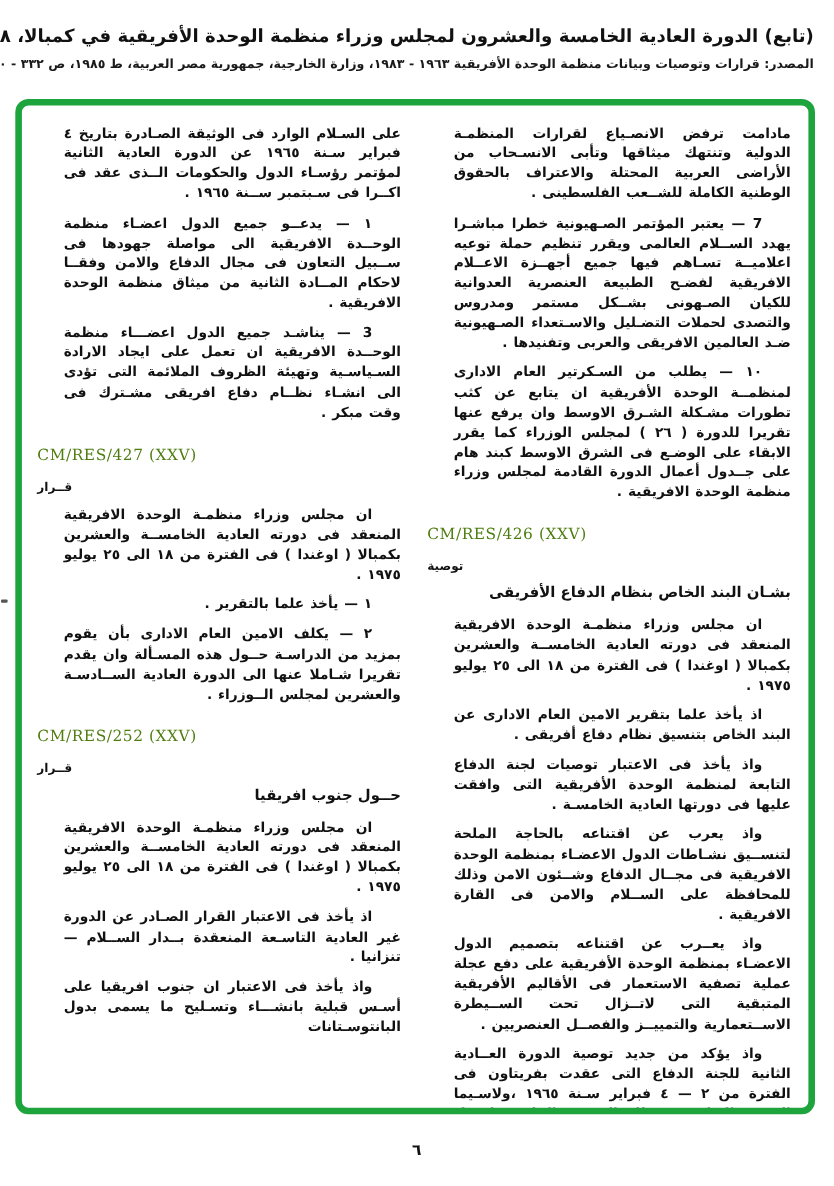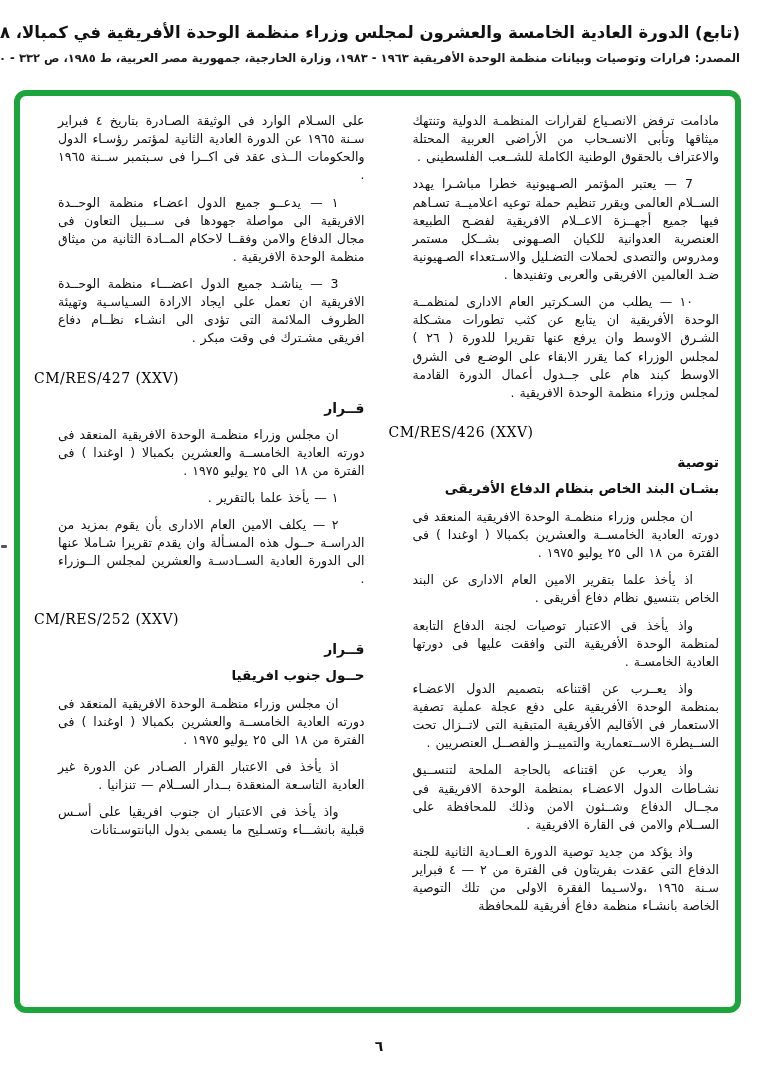--- a/index.html
+++ b/index.html
@@ -29,34 +29,34 @@
     position: absolute; left: 14px; top: 90px;
     width: 727px; height: 923px;
     border: 6px solid #1ea43c; border-radius: 12px;
     background: #fff; overflow: hidden;
     padding: 16px 16px 10px 14px;
   }
   .columns { display: flex; direction: rtl; gap: 24px; height: 100%; }
   .col { width: 50%; }
 
   .para {
-    font-size: 12.5px; font-weight: normal; line-height: 1.45;
+    font-size: 12.5px; font-weight: bold; line-height: 1.45;
     text-align: justify; text-indent: 26px; margin-bottom: 9px;
     word-spacing: 1px;
     margin-left: 24px;
   }
   .para.flush { text-indent: 0; }
   .docref {
     font-family: "DejaVu Serif", serif;
     direction: ltr; text-align: left; unicode-bidi: embed;
-    font-size: 14px; letter-spacing: 0.5px; color: #000000;
+    font-size: 14px; letter-spacing: 0.5px; color: #4d7c0f;
     margin: 22px 0 14px 0;
   }
   .res-heading {
-    text-align: right; font-size: 14px; font-weight: bold;
+    text-align: left; font-size: 11px; font-weight: bold;
     margin: 6px 0 10px 0;
   }
   .res-subheading {
     text-align: right; font-size: 13.5px; font-weight: bold;
     margin: 0 0 12px 0;
   }
 
   
   .page-number {
     position: absolute; left: 0; right: 0; top: 1038px;
@@ -87,22 +87,22 @@
       <div class="col">
         <p class="para flush">مادامت ترفض الانصـياع لقرارات المنظمـة الدولية وتنتهك ميثاقها وتأبى الانسـحاب من الأراضى العربية المحتلة والاعتراف بالحقوق الوطنية الكاملة للشــعب الفلسطينى .</p>
         <p class="para">7 — يعتبر المؤتمر الصـهيونية خطرا مباشـرا يهدد الســلام العالمى ويقرر تنظيم حملة توعيه اعلاميــة تسـاهم فيها جميع أجهــزة الاعــلام الافريقية لفضـح الطبيعة العنصرية العدوانية للكيان الصـهونى بشــكل مستمر ومدروس والتصدى لحملات التضـليل والاسـتعداء الصـهيونية ضـد العالمين الافريقى والعربى وتفنيدها .</p>
         <p class="para">١٠ — يطلب من السـكرتير العام الادارى لمنظمــة الوحدة الأفريقية ان يتابع عن كثب تطورات مشـكلة الشـرق الاوسط وان يرفع عنها تقريرا للدورة ( ٢٦ ) لمجلس الوزراء كما يقرر الابقاء على الوضـع فى الشرق الاوسط كبند هام على جــدول أعمال الدورة القادمة لمجلس وزراء منظمة الوحدة الافريقية .</p>
         <div class="docref">CM/RES/426 (XXV)</div>
         <div class="res-heading">توصية</div>
         <div class="res-subheading">بشـان البند الخاص بنظام الدفاع الأفريقى</div>
         <p class="para">ان مجلس وزراء منظمـة الوحدة الافريقية المنعقد فى دورته العادية الخامســة والعشرين بكمبالا ( اوغندا ) فى الفترة من ١٨ الى ٢٥ يوليو ١٩٧٥ .</p>
         <p class="para">اذ يأخذ علما بتقرير الامين العام الادارى عن البند الخاص بتنسيق نظام دفاع أفريقى .</p>
         <p class="para">واذ يأخذ فى الاعتبار توصيات لجنة الدفاع التابعة لمنظمة الوحدة الأفريقية التى وافقت عليها فى دورتها العادية الخامسـة .</p>
+        <p class="para">واذ يعرب عن اقتناعه بالحاجة الملحة لتنســيق نشـاطات الدول الاعضـاء بمنظمة الوحدة الافريقية فى مجــال الدفاع وشــئون الامن وذلك للمحافظة على الســلام والامن فى القارة الافريقية .</p>
         <p class="para">واذ يعــرب عن اقتناعه بتصميم الدول الاعضـاء بمنظمة الوحدة الأفريقية على دفع عجلة عملية تصفية الاستعمار فى الأقاليم الأفريقية المتبقية التى لاتــزال تحت الســيطرة الاســتعمارية والتمييــز والفصــل العنصريين .</p>
-        <p class="para">واذ يعرب عن اقتناعه بالحاجة الملحة لتنســيق نشـاطات الدول الاعضـاء بمنظمة الوحدة الافريقية فى مجــال الدفاع وشــئون الامن وذلك للمحافظة على الســلام والامن فى القارة الافريقية .</p>
         <p class="para">واذ يؤكد من جديد توصية الدورة العــادية الثانية للجنة الدفاع التى عقدت بفريتاون فى الفترة من ٢ — ٤ فبراير سـنة ١٩٦٥ ،ولاسـيما الفقرة الاولى من تلك التوصية الخاصة بانشـاء منظمة دفاع أفريقية للمحافظة</p>
       </div>
 
       <div class="col">
         <p class="para flush">على السـلام الوارد فى الوثيقة الصـادرة بتاريخ ٤ فبراير سـنة ١٩٦٥ عن الدورة العادية الثانية لمؤتمر رؤسـاء الدول والحكومات الــذى عقد فى اكــرا فى سـبتمبر ســنة ١٩٦٥ .</p>
         <p class="para">١ — يدعــو جميع الدول اعضـاء منظمة الوحــدة الافريقية الى مواصلة جهودها فى ســبيل التعاون فى مجال الدفاع والامن وفقــا لاحكام المــادة الثانية من ميثاق منظمة الوحدة الافريقية .</p>
         <p class="para">3 — يناشـد جميع الدول اعضـــاء منظمة الوحــدة الافريقية ان تعمل على ايجاد الارادة السـياسـية وتهيئة الظروف الملائمة التى تؤدى الى انشـاء نظــام دفاع افريقى مشـترك فى وقت مبكر .</p>
         <div class="docref">CM/RES/427 (XXV)</div>
         <div class="res-heading">قــرار</div>
         <p class="para">ان مجلس وزراء منظمـة الوحدة الافريقية المنعقد فى دورته العادية الخامســة والعشرين بكمبالا ( اوغندا ) فى الفترة من ١٨ الى ٢٥ يوليو ١٩٧٥ .</p>

